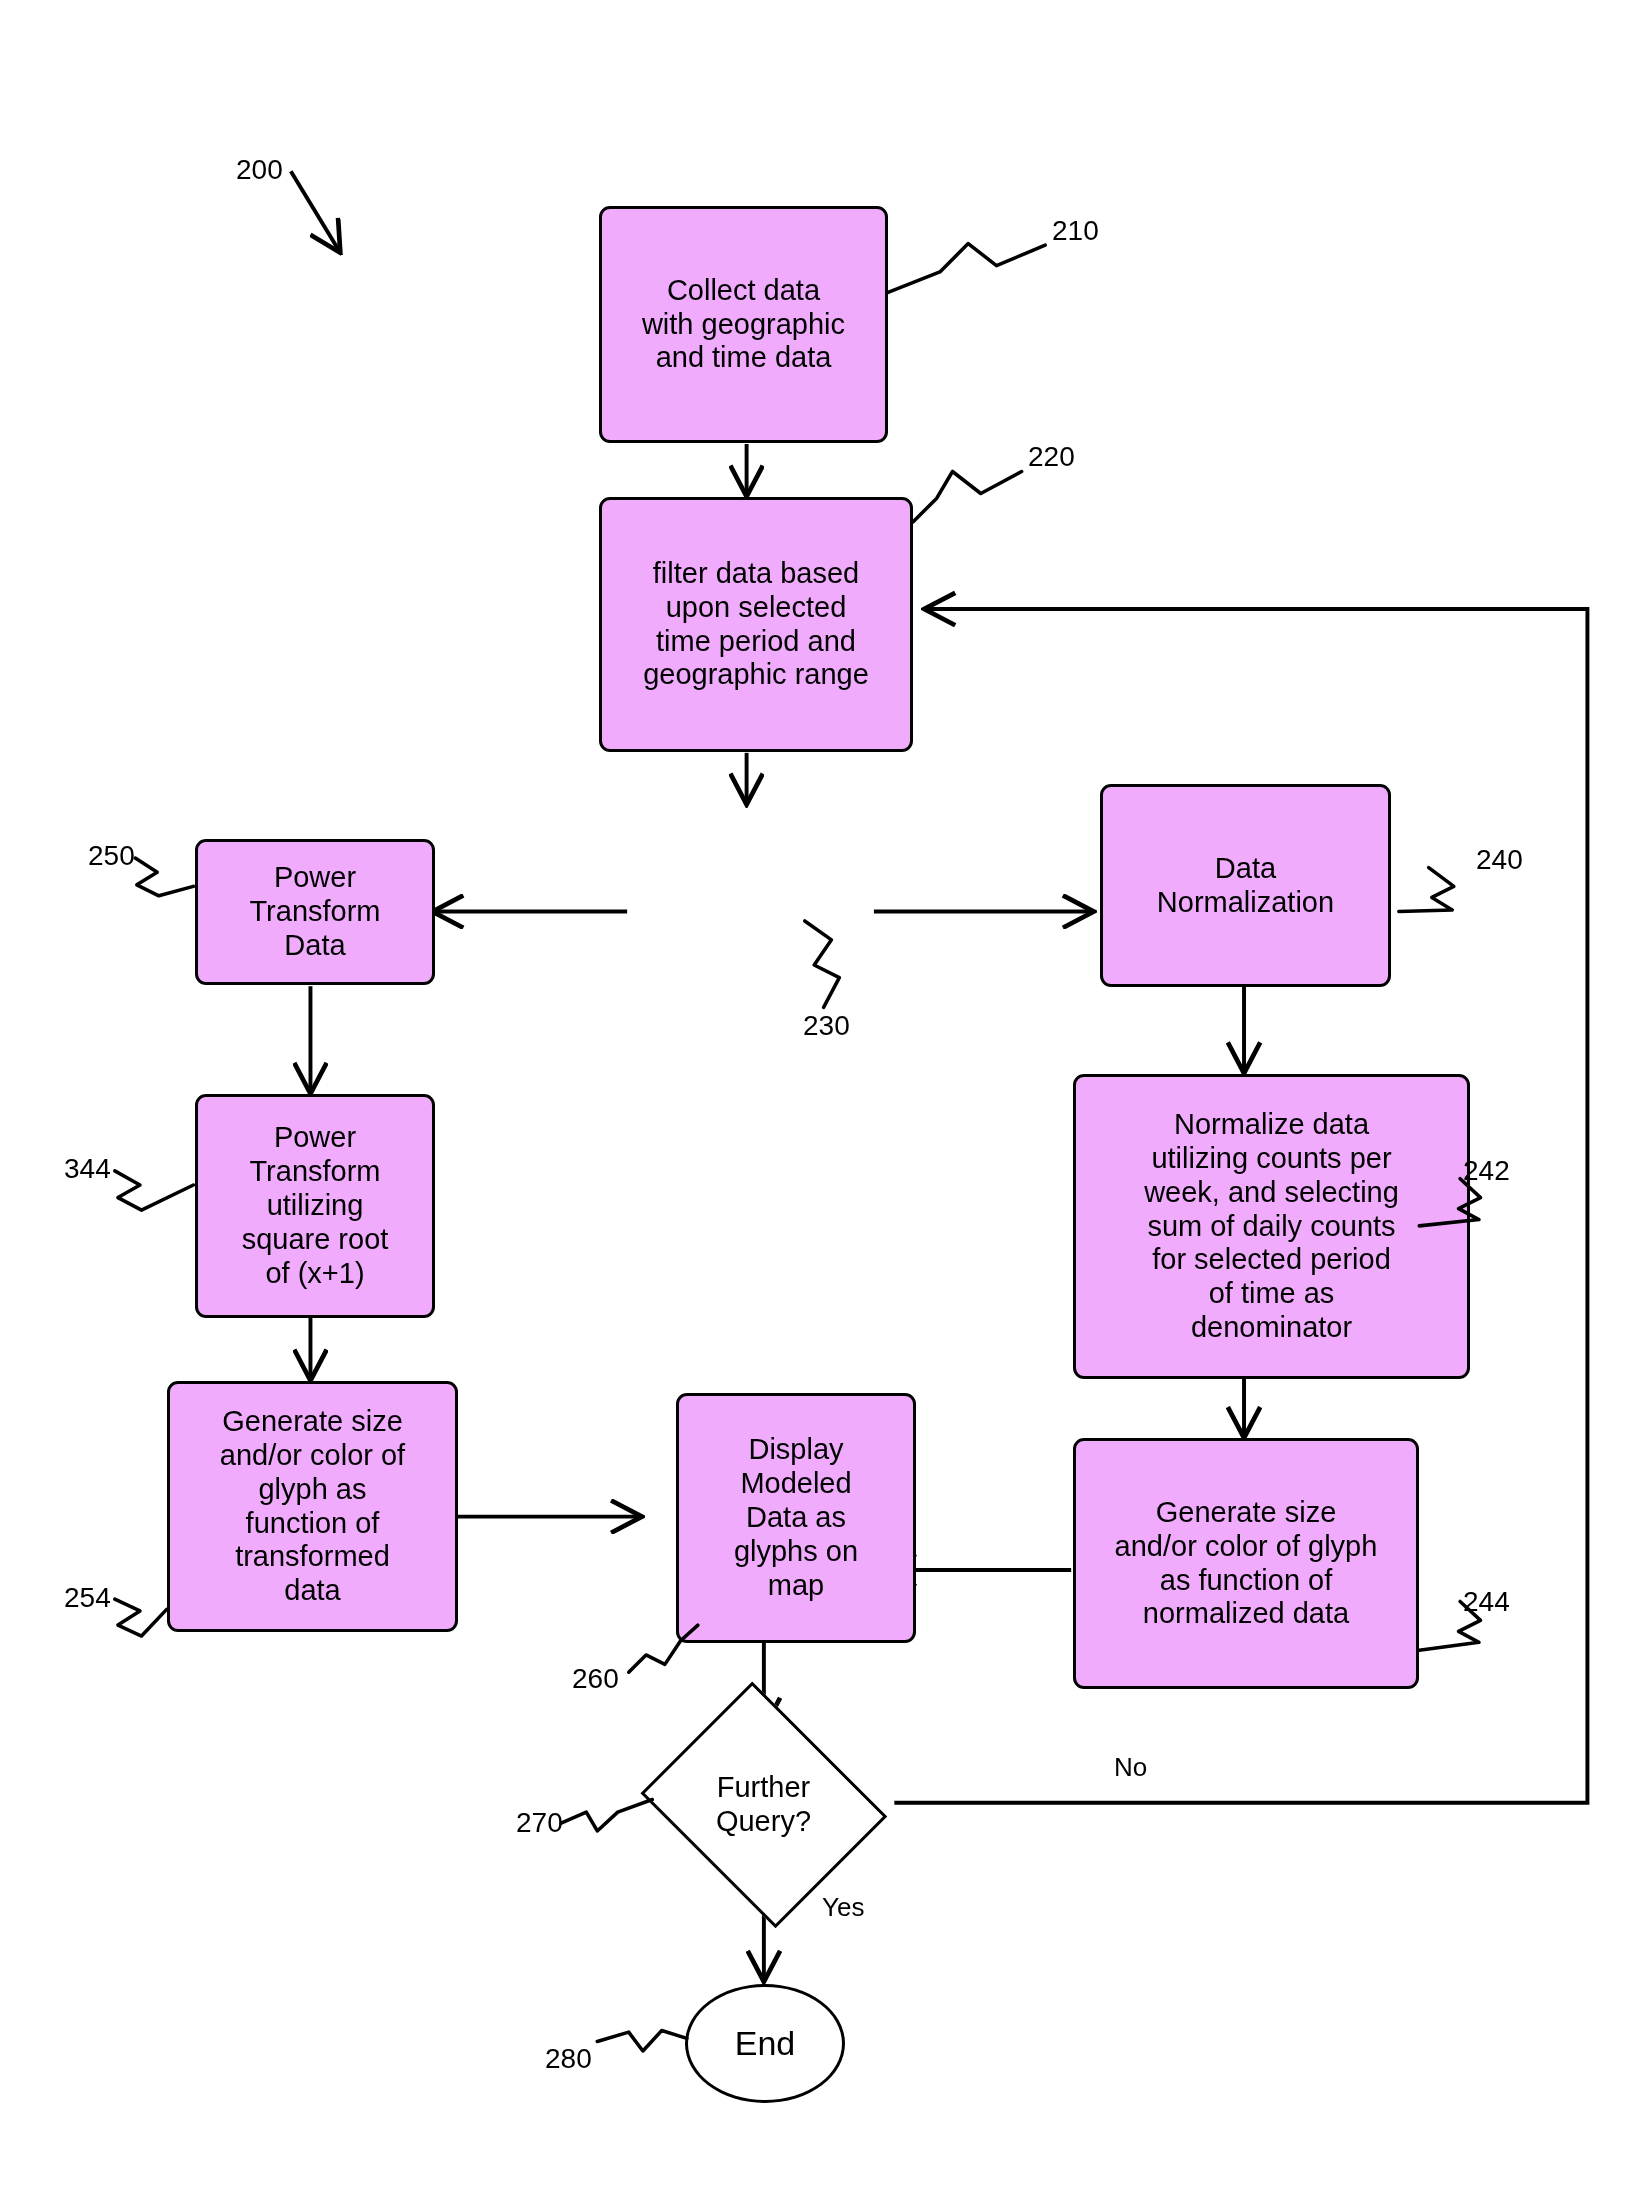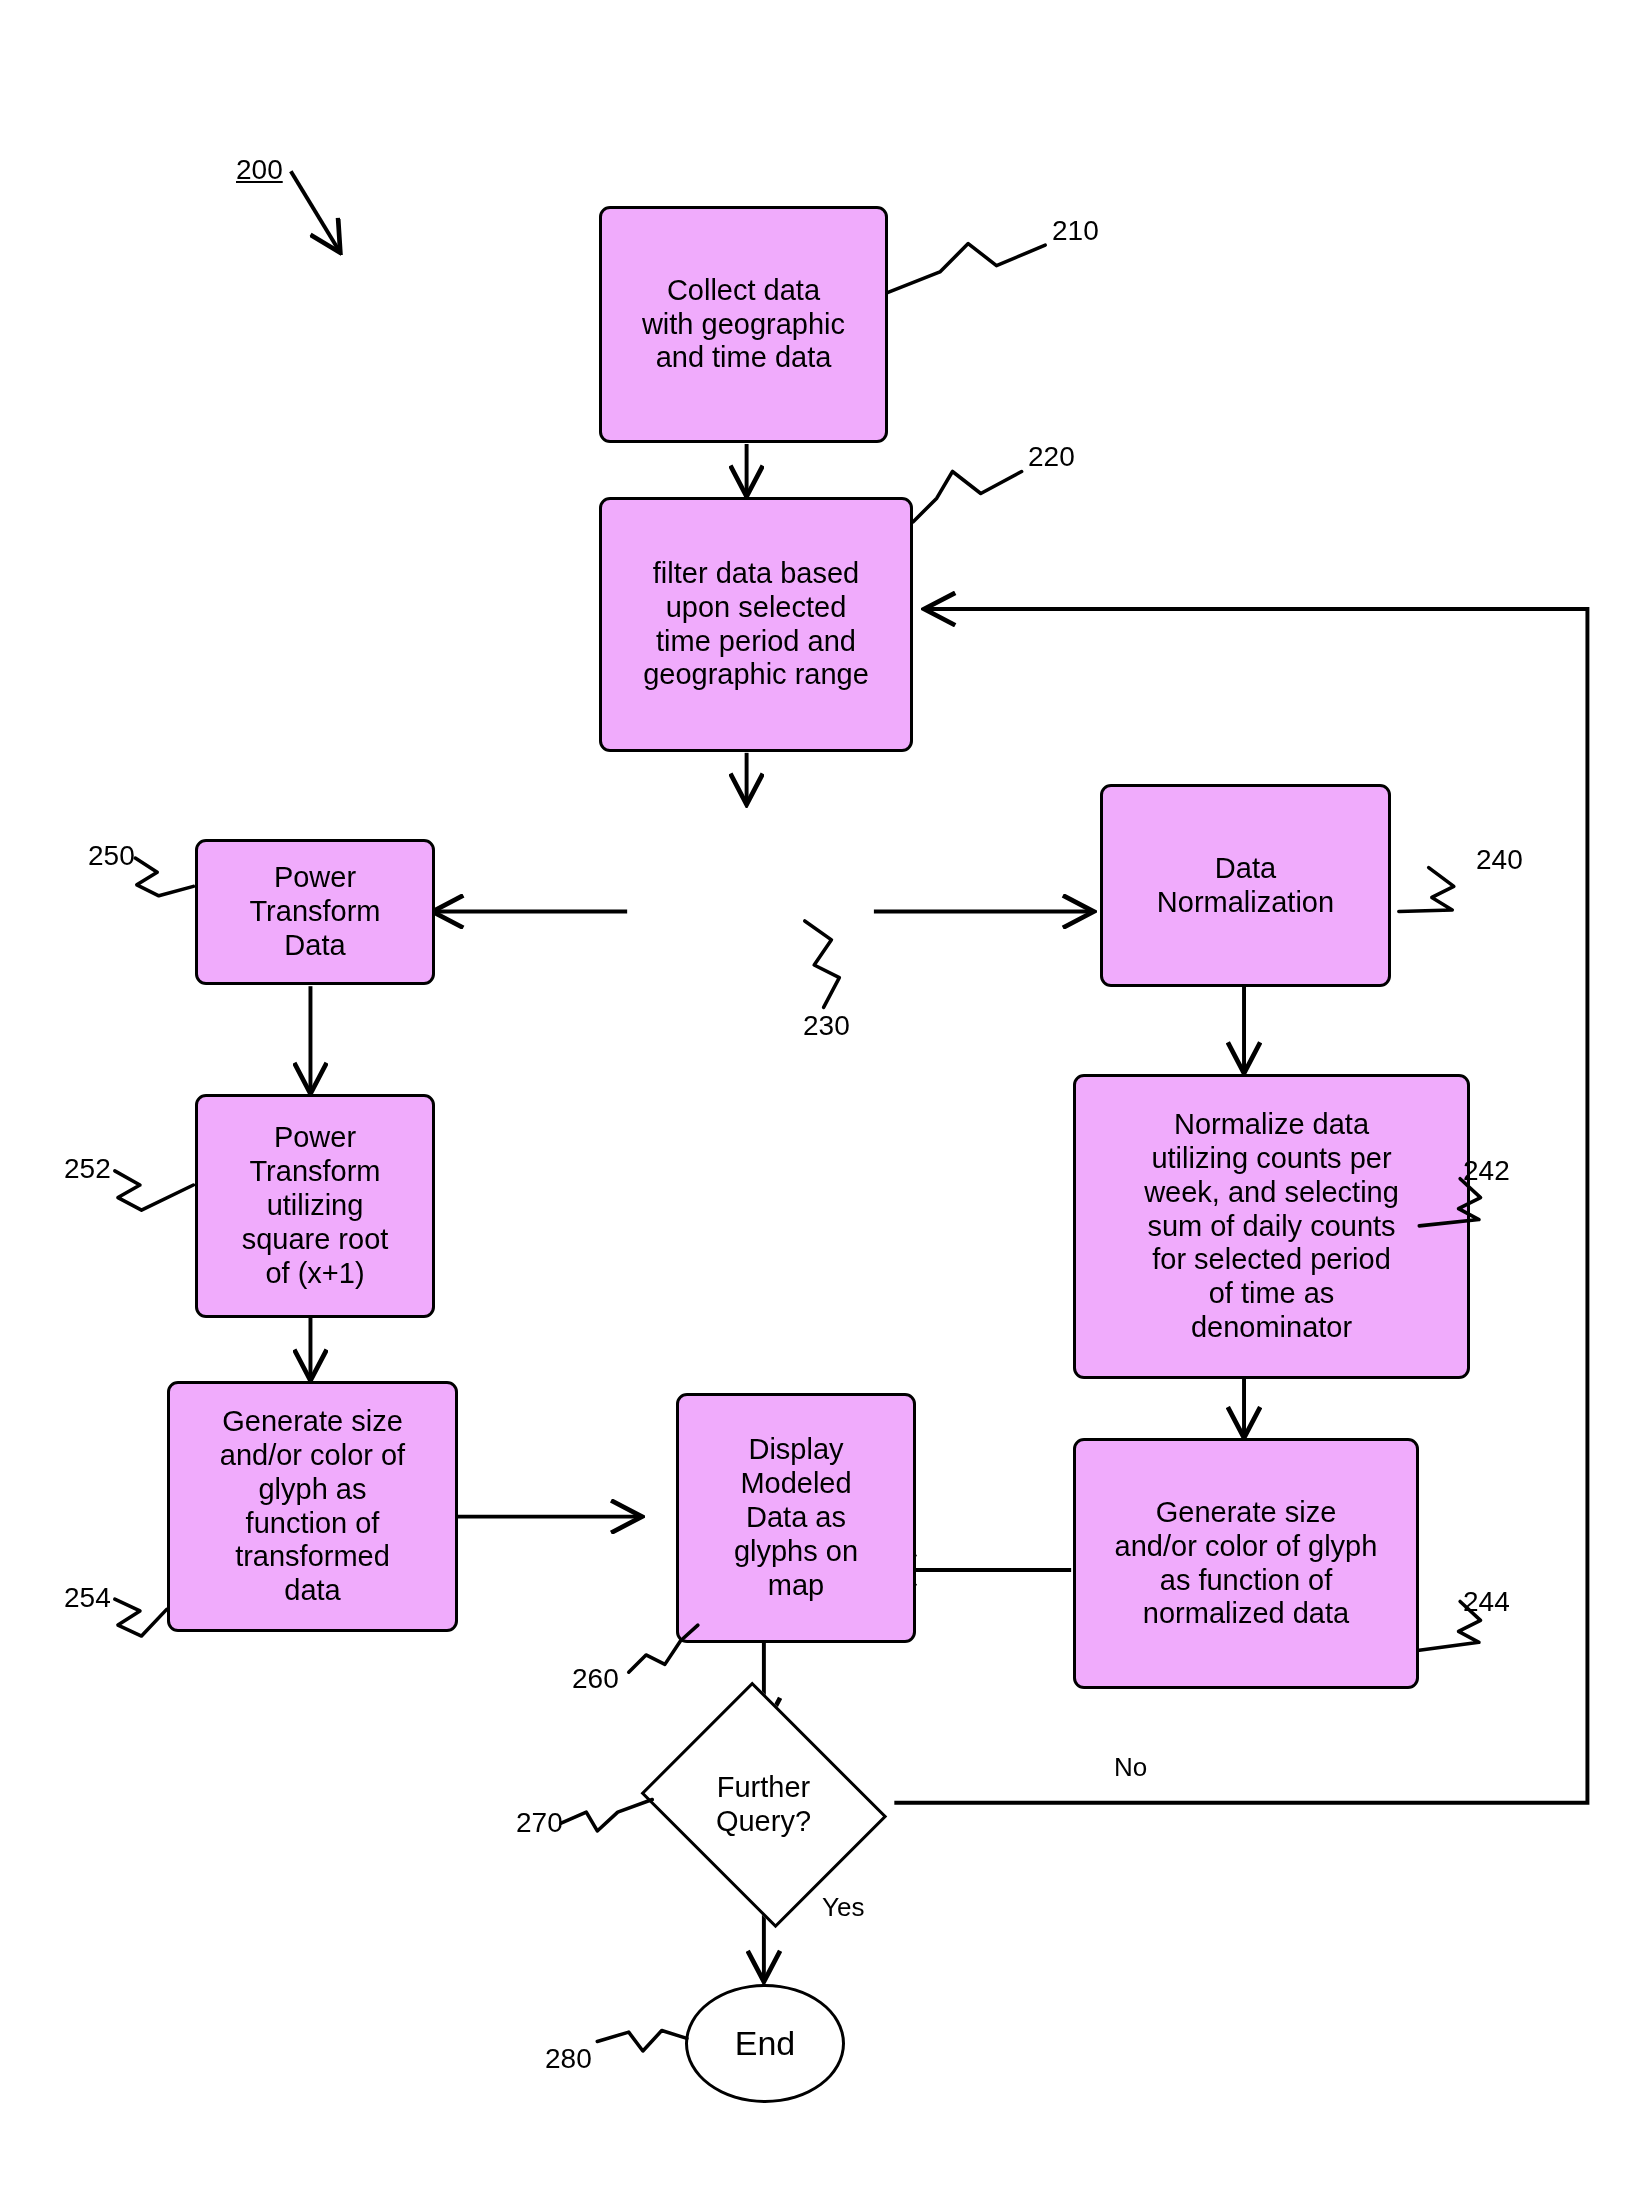--- a/index.html
+++ b/index.html
@@ -215,37 +215,37 @@
   <div class="node decision" style="left:633px; top:1698px; width:261px; height:214px;">
     <div class="diamond-shape"></div>
     <div class="txt">Further
 Query?</div>
   </div>
 
   <div class="node terminator" style="left:685px; top:1984px; width:160px; height:119px;">
     <div class="txt">End</div>
   </div>
 
-  <div class="refnum" style="left:236px; top:156px;text-decoration:underline;">200</div>
+  <div class="refnum" style="left:236px; top:156px;">200</div>
 
   <div class="refnum" style="left:1052px; top:217px;">210</div>
 
   <div class="refnum" style="left:1028px; top:443px;">220</div>
 
   <div class="refnum" style="left:803px; top:1012px;">230</div>
 
   <div class="refnum" style="left:1432px; top:846px;margin-left:44px;">240</div>
 
   <div class="refnum" style="left:1463px; top:1157px;">242</div>
 
   <div class="refnum" style="left:1463px; top:1580px;margin-top:8px;">244</div>
 
   <div class="refnum" style="left:88px; top:842px;">250</div>
 
-  <div class="refnum" style="left:64px; top:1155px;">252</div>
+  <div class="refnum" style="left:64px; top:1155px;">344</div>
 
   <div class="refnum" style="left:64px; top:1584px;">254</div>
 
   <div class="refnum" style="left:572px; top:1665px;">260</div>
 
   <div class="refnum" style="left:516px; top:1809px;">270</div>
 
   <div class="refnum" style="left:545px; top:2045px;">280</div>
 
   <div class="branch-label" style="left:1114px; top:1754px;">No</div>

